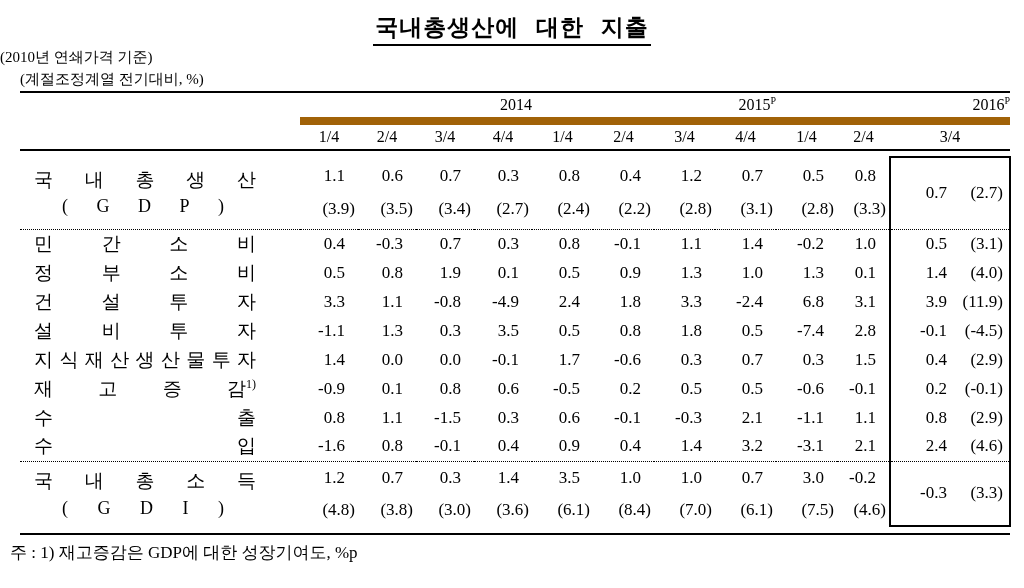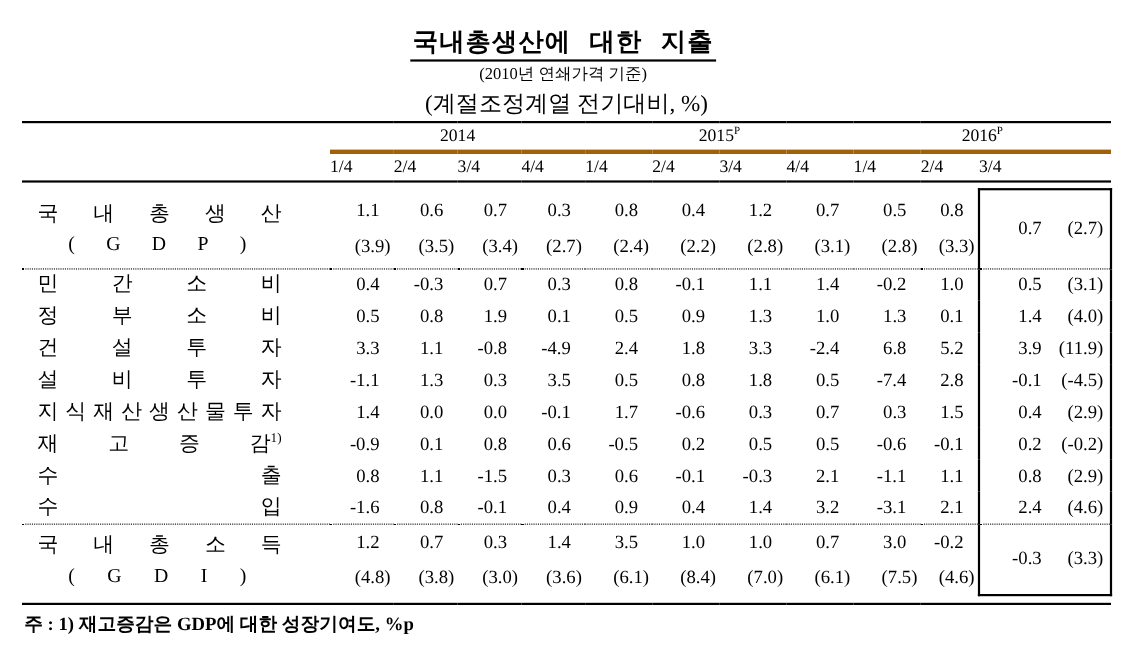--- a/index.html
+++ b/index.html
@@ -4,57 +4,57 @@
 <style>
   html, body {
     margin: 0; padding: 0;
     width: 1024px; height: 588px;
     background: #fff; color: #000;
     overflow: hidden;
     font-family: "Liberation Serif", "DejaVu Serif", serif;
   }
   .page { width: 1024px; height: 588px; position: relative; }
 
-  .title-wrap { text-align: center; padding-top: 22px; }
+  .title-wrap { text-align: center; padding-top: 12px; }
   .doc-title {
     display: inline-block;
     font-size: 23px; font-weight: bold;
     letter-spacing: 1px; word-spacing: 10px;
     border-bottom: 2px solid #000;
     padding: 0 2px 1px 2px;
     margin: 0;
   }
-  .doc-subtitle { text-align: center; font-size: 15px; margin-top: 2px; }
+  .doc-subtitle { font-size: 15px; margin-top: 2px; }
   .unit-note {
     width: 990px; margin: 3px 0 2px 20px;
-    text-align: center; font-size: 21px;
+    text-align: left; font-size: 15px;
   }
 
   table.main {
     margin-left: 20px;
     width: 990px;
     border-collapse: collapse;
     table-layout: fixed;
     border-top: 2px solid #000;
   }
   table.main th, table.main td {
     padding: 0; margin: 0;
     font-weight: normal;
     vertical-align: middle;
   }
   tr.year-row th {
     font-size: 16px; height: 24px;
-    border-bottom: 4px solid #a16207;
-    text-align: center;
+    border-bottom: 8px solid #a16207;
+    text-align: right;
   }
   tr.year-row td.corner { border-bottom: none; }
   tr.q-row th, tr.q-row td {
     font-size: 16px; height: 24px;
     border-bottom: 2px solid #000;
-    text-align: left;
+    text-align: center;
   }
   sup.yr-sup { font-size: 10px; }
 
   tr.sp-top td { height: 5px; }
   tr.sp-bot td { height: 6px; border-bottom: 2px solid #000; }
 
   td.num { text-align: right; font-size: 17px; }
   td.num.s { padding-right: 13px; }
   td.num .n { padding-right: 13px; line-height: 1.9; }
   td.num .p { padding-right: 3px;  line-height: 1.9; }
@@ -74,21 +74,21 @@
     font-size: 17px;
   }
   td.boxcell.btop { border-top: 2px solid #000; }
   td.boxcell.bbot { border-bottom: 2px solid #000; }
   .bwrap { display: flex; justify-content: flex-end; padding-right: 6px; }
   .bwrap .bm { width: 46px; text-align: right; }
   .bwrap .bp { width: 56px; text-align: right; }
 
   tr.dotted > td { border-bottom: 1px dotted #000; }
 
-  .footnotes { margin: 6px 0 0 22px; font-size: 17px; line-height: 1.45; font-weight: bold; }
+  .footnotes { margin: 6px 0 0 10px; font-size: 17px; line-height: 1.45; }
   .footnotes .fn2 { padding-left: 34px; }
 </style>
 </head>
 <body>
 
 <div class="page">
   <div class="title-wrap">
     <h1 class="doc-title">국내총생산에 대한 지출</h1>
   </div>
   <div class="doc-subtitle">(2010년 연쇄가격 기준)</div>
@@ -262,21 +262,21 @@
           </td>
           <td class="num s">3.3</td>
           <td class="num s">1.1</td>
           <td class="num s">-0.8</td>
           <td class="num s">-4.9</td>
           <td class="num s">2.4</td>
           <td class="num s">1.8</td>
           <td class="num s">3.3</td>
           <td class="num s">-2.4</td>
           <td class="num s">6.8</td>
-          <td class="num s">5.2</td>
+          <td class="num s">3.1</td>
           <td class="boxcell">
             <div class="bwrap">
               <span class="bm">3.9</span>
               <span class="bp">(11.9)</span>
             </div>
           </td>
         </tr>
         <tr style="height: 29px;">
           <td class="label-cell">
             <div class="spread l1">
@@ -349,21 +349,21 @@
           <td class="num s">0.6</td>
           <td class="num s">-0.5</td>
           <td class="num s">0.2</td>
           <td class="num s">0.5</td>
           <td class="num s">0.5</td>
           <td class="num s">-0.6</td>
           <td class="num s">-0.1</td>
           <td class="boxcell">
             <div class="bwrap">
               <span class="bm">0.2</span>
-              <span class="bp">(-0.2)</span>
+              <span class="bp">(-0.1)</span>
             </div>
           </td>
         </tr>
         <tr style="height: 29px;">
           <td class="label-cell">
             <div class="spread l1">
               <span>수</span>
               <span>출</span>
             </div>
           </td>

